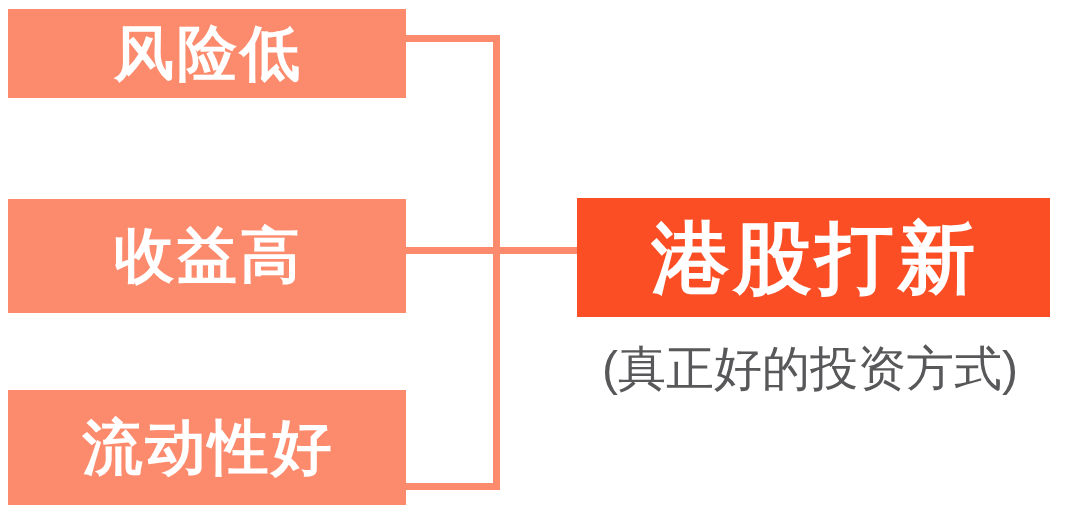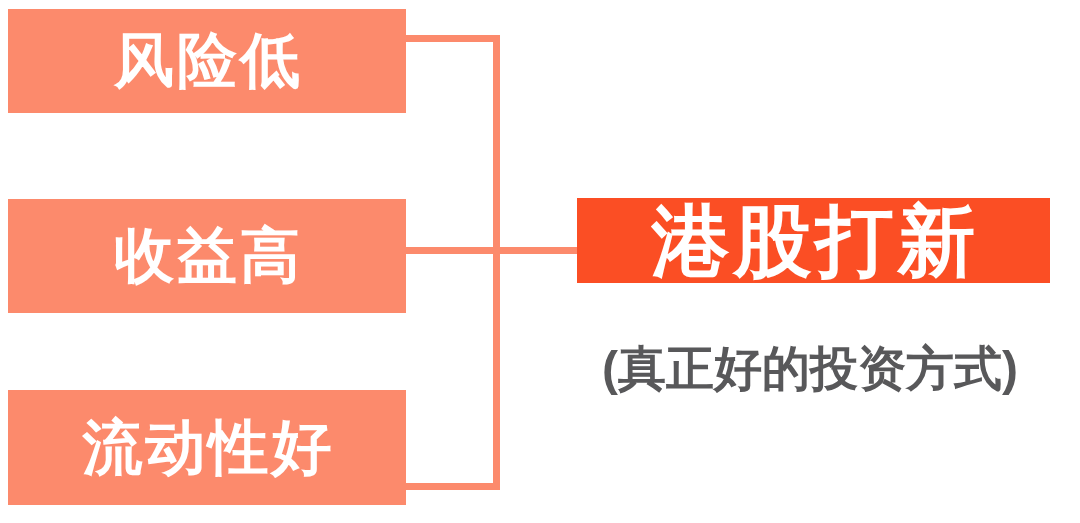--- a/index.html
+++ b/index.html
@@ -23,59 +23,59 @@
     color: var(--text-on-box, #ffffff);
     display: flex;
     align-items: center;
     justify-content: center;
     font-size: 60px;
     font-weight: bold;
     letter-spacing: 3px;
     text-indent: 3px;
     line-height: 1;
   }
-  .factor-risk      { top: 9px;   height: 104px; }
+  .factor-risk      { top: 9px;   height: 89px; }
   .factor-return    { top: 199px; height: 114px; }
   .factor-liquidity { top: 390px; height: 115px; }
 
   .line {
     position: absolute;
     background: var(--connector, #FC8A6C);
   }
   .line-top      { left: 406px; top: 35px;  width: 94px;  height: 7px; }
   .line-mid      { left: 406px; top: 247px; width: 172px; height: 7px; }
   .line-bottom   { left: 406px; top: 483px; width: 94px;  height: 7px; }
   .line-vertical { left: 493px; top: 35px;  width: 7px;   height: 455px; }
 
   .result-box {
     position: absolute;
     left: 577px;
     top: 198px;
     width: 473px;
-    height: 85px;
+    height: 119px;
     background: var(--result-bg, #FB4E24);
     color: var(--text-on-box, #ffffff);
     display: flex;
     align-items: center;
     justify-content: center;
     font-size: 78px;
     font-weight: bold;
     letter-spacing: 4px;
     text-indent: 4px;
     line-height: 1;
   }
   .result-subtitle {
     position: absolute;
     left: 565px;
     top: 338px;
     width: 490px;
     text-align: center;
     color: var(--subtitle-text, #58585A);
     font-size: 48px;
-    font-weight: 700;
+    font-weight: 400;
     line-height: 62px;
     white-space: nowrap;
   }
 </style>
 </head>
 <body>
 
 <div class="canvas">
 
   <div class="factor-box factor-risk">

